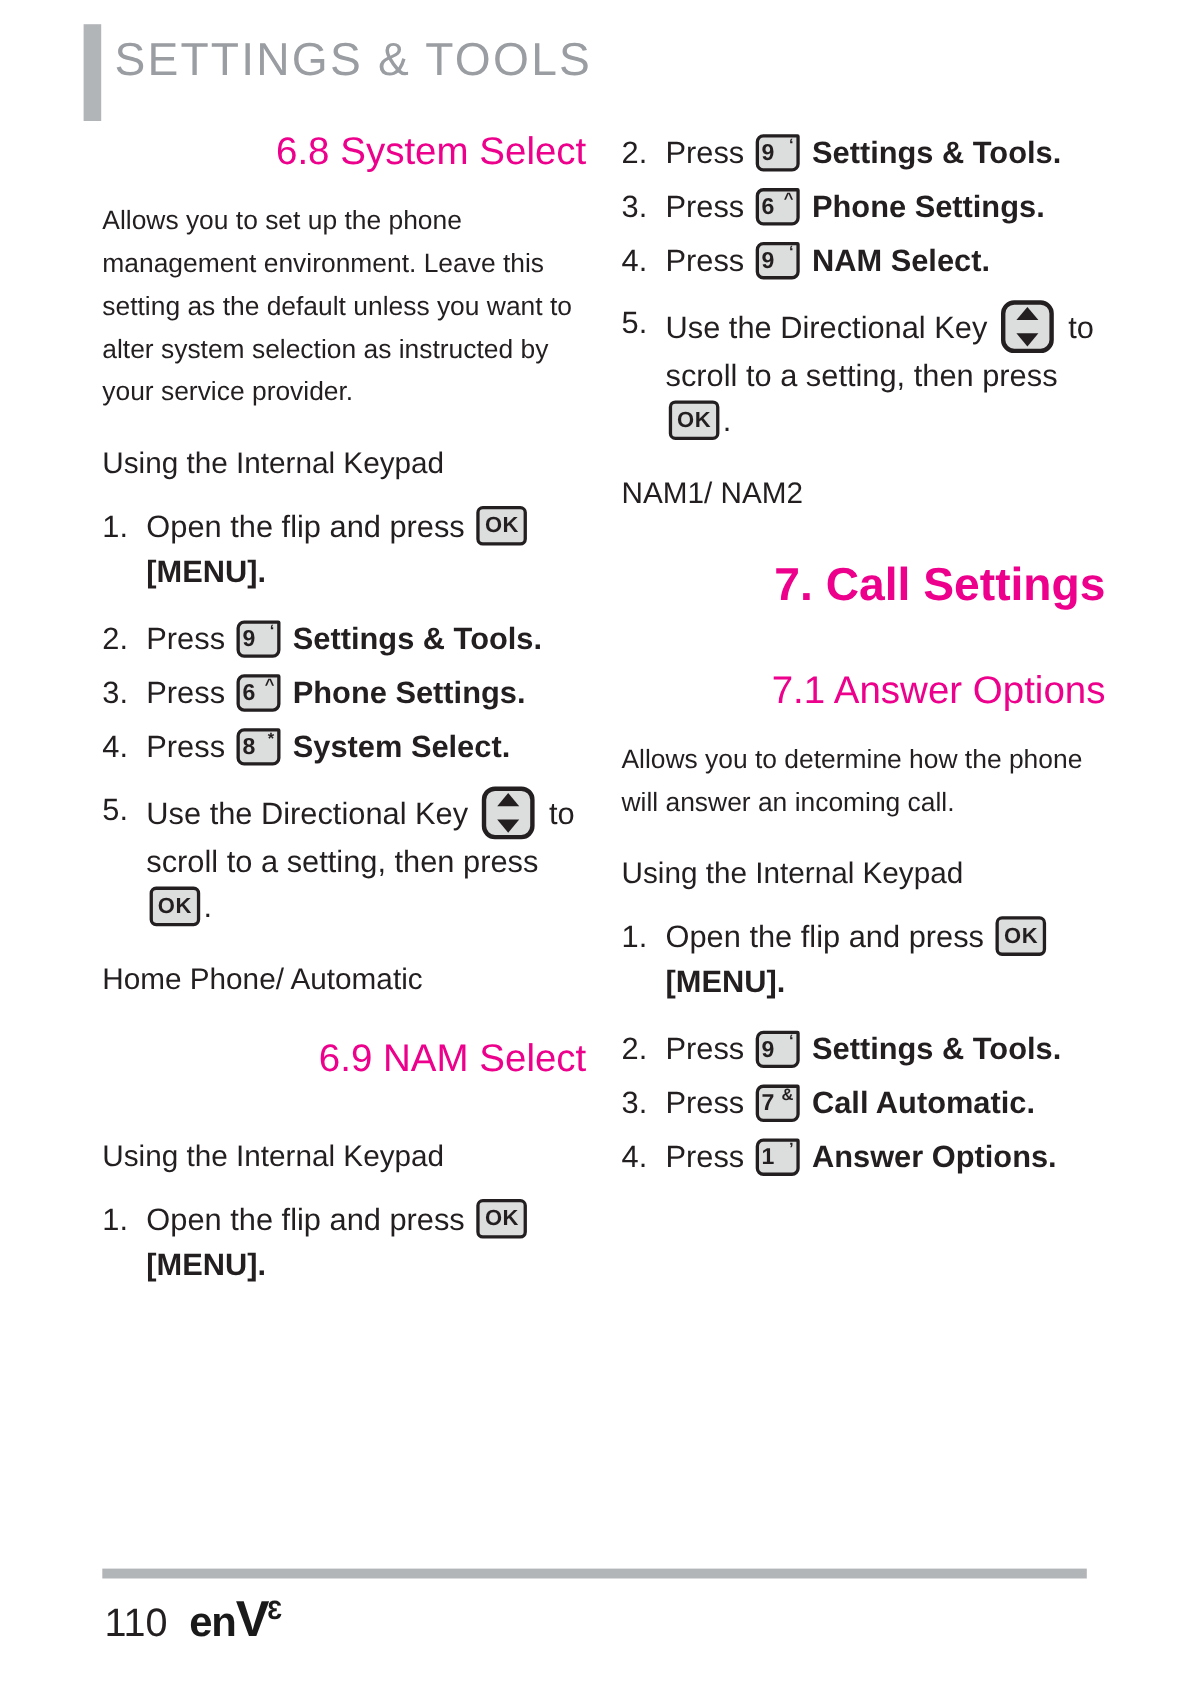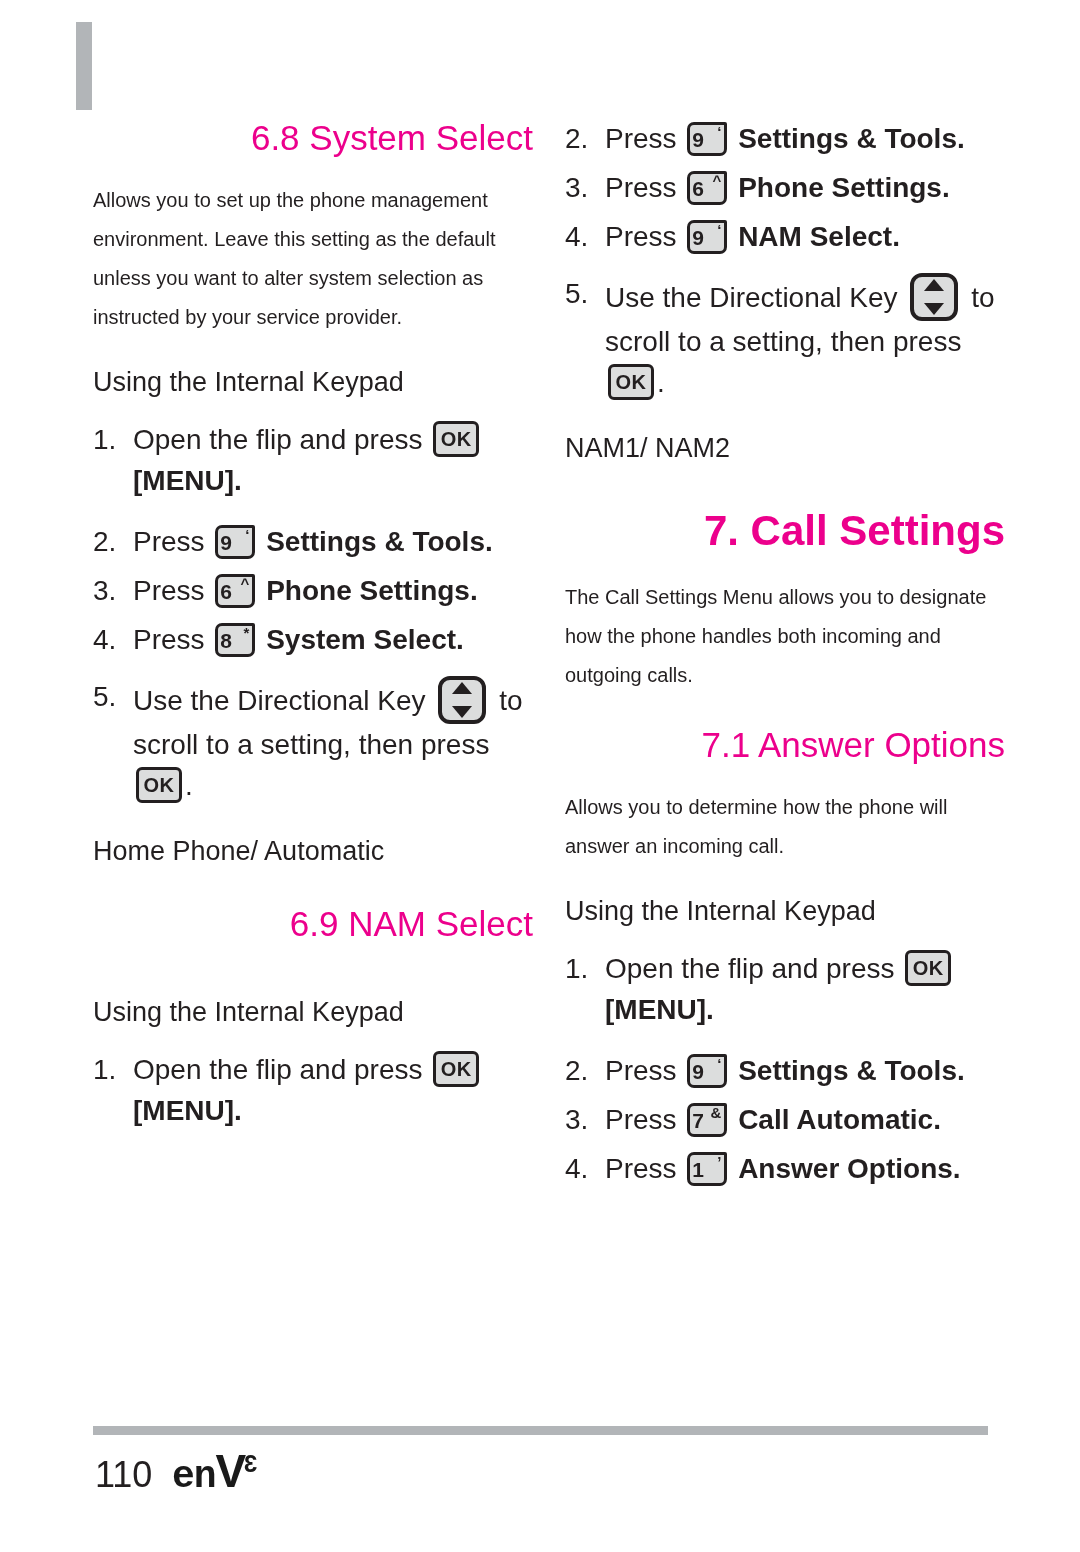--- a/index.html
+++ b/index.html
@@ -61,21 +61,21 @@
     line-height: 1.12;
     letter-spacing: 0px;
     text-align: right;
   }
   h2.section-title.big {
     font-size: 42px;
     font-weight: 700;
   }
   p.body-text {
     margin: 0;
-    font-size: 20px;
+    font-size: 24px;
     line-height: 39px;
     color: #231f20;
     font-weight: 400;
   }
   h3.subhead {
     margin: 0;
     font-size: 27px;
     line-height: 38px;
     font-weight: 400;
     color: #231f20;
@@ -232,41 +232,42 @@
   .footer-logo {
     position: absolute;
     left: 172px; top: 30px;
     font-size: 42px;
     font-weight: 700;
     color: #1a1a1a;
     letter-spacing: -1px;
     line-height: 1;
   }
   .footer-logo .en {
-    font-family: Liberation Mono, monospace;
+    font-family: Liberation Sans, sans-serif;
     font-weight: 700;
     font-size: 38px;
   }
   .footer-logo .v {
     font-size: 46px;
     font-weight: 700;
   }
   .footer-logo .three {
     font-size: 24px;
     font-weight: 700;
     vertical-align: super;
     display: inline-block;
     transform: scaleX(-1);
   }
 </style>
 </head>
 <body>
 
 <div class="page-header">
   <div class="header-bar"></div>
+  <div class="header-title">SETTINGS &amp; TOOLS</div>
 </div>
 
 <div class="columns">
 
   <div class="col col-left">
 
     <h2 class="section-title">6.8 System Select</h2>
     <div class="sp-24"></div>
     <p class="body-text">Allows you to set up the phone management environment. Leave this setting as the default unless you want to alter system selection as instructed by your service provider.</p>
     <div class="sp-26"></div>
@@ -351,21 +352,20 @@
       <span class="num">5.</span>
       <span class="txt">Use the Directional Key </span><span class="keydir"><span class="shape"></span><span class="tri-up"></span><span class="tri-down"></span></span><span class="txt"> to scroll to a setting, then press </span><span class="keyok"><span class="shape"></span><span class="lbl">OK</span></span><span class="txt">.</span>
     </div>
     <div class="sp-26"></div>
 
     <h3 class="subhead">NAM1/ NAM2</h3>
     <div class="sp-40"></div>
 
     <h2 class="section-title big">7. Call Settings</h2>
     <div class="sp-24"></div>
-    <p class="body-text">The Call Settings Menu allows you to designate how the phone handles both incoming and outgoing calls.</p>
     <div class="sp-30"></div>
 
     <h2 class="section-title">7.1 Answer Options</h2>
     <div class="sp-24"></div>
     <p class="body-text">Allows you to determine how the phone will answer an incoming call.</p>
     <div class="sp-26"></div>
     <h3 class="subhead">Using the Internal Keypad</h3>
     <div class="sp-18"></div>
 
     <div class="step">

